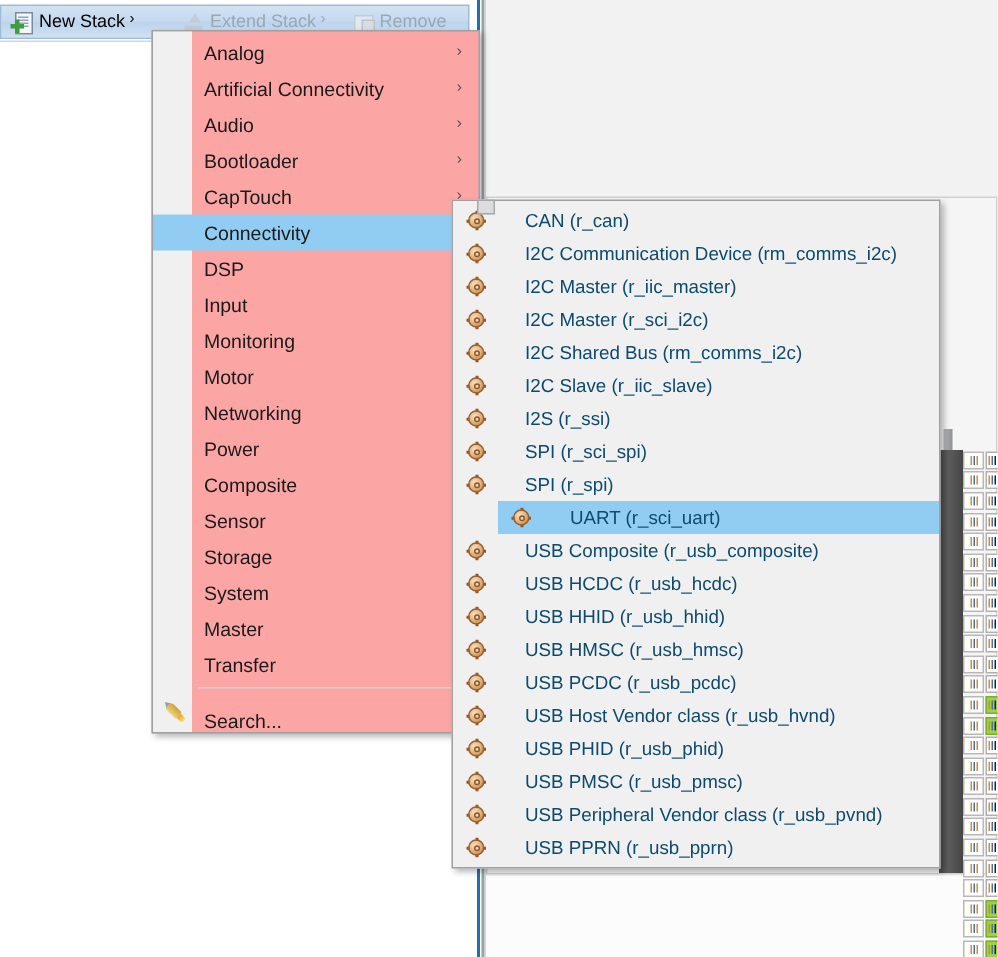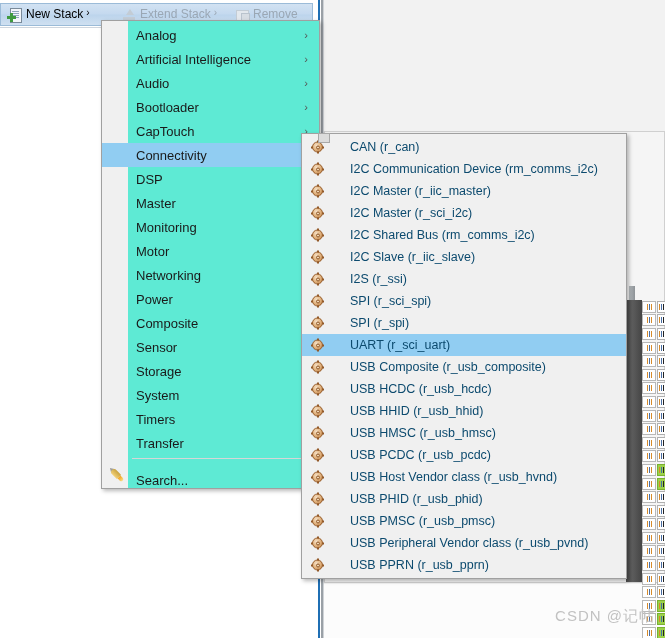--- a/index.html
+++ b/index.html
@@ -107,21 +107,21 @@
 
   .watermark{
     position:absolute;right:10px;bottom:12px;
     font-size:15px;color:#c2c2c2;letter-spacing:1px;
     font-family:"Liberation Sans",sans-serif;
   }
 
   
   .menu{
     position:absolute;left:101px;top:20px;width:219px;
-    background:#5eead4;
+    background:#fca5a5;
     border:1px solid #a0a0a0;
     box-shadow:2px 2px 4px rgba(0,0,0,.28);
     padding:2px 0 0 0;
     box-sizing:border-box;
     z-index:40;
   }
   .menu .gutter{
     position:absolute;left:0;top:0;width:26px;height:100%;
     background:#f0f0f0;
   }
@@ -155,21 +155,21 @@
     background:#f0f0f0;border:1px solid #a0a0a0;
     box-shadow:2px 2px 4px rgba(0,0,0,.28);
     padding:2px 0;
     box-sizing:border-box;
     z-index:50;
   }
   .si{
     position:relative;height:22px;display:flex;align-items:center;
     padding-left:48px;font-size:12.5px;color:#0c4a6e;cursor:default;
   }
-  .si.sel{background:#91cdf2;}
+  .si.sel{background:#91cdf2;margin-left:30px;}
   .mod-ico{
     position:absolute;left:9px;top:50%;transform:translateY(-50%);
     width:13px;height:13px;
   }
   .mod-ico .ring{
     position:absolute;left:1px;top:1px;width:11px;height:11px;border-radius:50%;
     background:radial-gradient(circle at 38% 34%,#f6e2c9 0%,#e4b886 45%,#b8763a 100%);
     border:1px solid #9a5f2c;box-sizing:border-box;
   }
   .mod-ico .hx,.mod-ico .vx{position:absolute;background:#8f5626;}
@@ -530,32 +530,31 @@
             <i class="o"></i>
           </div>
           <div class="pin-box g">
             <i class="o"></i>
             <i class=""></i>
             <i class="k"></i>
           </div>
         </div>
       </div>
 
-    <div class="watermark">CSDN @记帖</div>
   </div>
 
   <div class="menu" id="menu">
     <div class="gutter"></div>
     <div id="menu-items">
         <div class="mi">
           <span>Analog</span>
           <span class="arrow">›</span>
         </div>
         <div class="mi">
-          <span>Artificial Intelligence</span>
+          <span>Artificial Connectivity</span>
           <span class="arrow">›</span>
         </div>
         <div class="mi">
           <span>Audio</span>
           <span class="arrow">›</span>
         </div>
         <div class="mi">
           <span>Bootloader</span>
           <span class="arrow">›</span>
         </div>
@@ -565,57 +564,57 @@
         </div>
         <div class="mi sel">
           <span>Connectivity</span>
           <span class="arrow">›</span>
         </div>
         <div class="mi">
           <span>DSP</span>
           <span class="arrow">›</span>
         </div>
         <div class="mi">
+          <span>Input</span>
+          <span class="arrow">›</span>
+        </div>
+        <div class="mi">
+          <span>Monitoring</span>
+          <span class="arrow">›</span>
+        </div>
+        <div class="mi">
+          <span>Motor</span>
+          <span class="arrow">›</span>
+        </div>
+        <div class="mi">
+          <span>Networking</span>
+          <span class="arrow">›</span>
+        </div>
+        <div class="mi">
+          <span>Power</span>
+          <span class="arrow">›</span>
+        </div>
+        <div class="mi">
+          <span>Composite</span>
+          <span class="arrow">›</span>
+        </div>
+        <div class="mi">
+          <span>Sensor</span>
+          <span class="arrow">›</span>
+        </div>
+        <div class="mi">
+          <span>Storage</span>
+          <span class="arrow">›</span>
+        </div>
+        <div class="mi">
+          <span>System</span>
+          <span class="arrow">›</span>
+        </div>
+        <div class="mi">
           <span>Master</span>
-          <span class="arrow">›</span>
-        </div>
-        <div class="mi">
-          <span>Monitoring</span>
-          <span class="arrow">›</span>
-        </div>
-        <div class="mi">
-          <span>Motor</span>
-          <span class="arrow">›</span>
-        </div>
-        <div class="mi">
-          <span>Networking</span>
-          <span class="arrow">›</span>
-        </div>
-        <div class="mi">
-          <span>Power</span>
-          <span class="arrow">›</span>
-        </div>
-        <div class="mi">
-          <span>Composite</span>
-          <span class="arrow">›</span>
-        </div>
-        <div class="mi">
-          <span>Sensor</span>
-          <span class="arrow">›</span>
-        </div>
-        <div class="mi">
-          <span>Storage</span>
-          <span class="arrow">›</span>
-        </div>
-        <div class="mi">
-          <span>System</span>
-          <span class="arrow">›</span>
-        </div>
-        <div class="mi">
-          <span>Timers</span>
           <span class="arrow">›</span>
         </div>
         <div class="mi">
           <span>Transfer</span>
           <span class="arrow">›</span>
         </div>
       </div>
     <div class="msep"></div>
     <div class="mi search">
       <span class="rocket">

